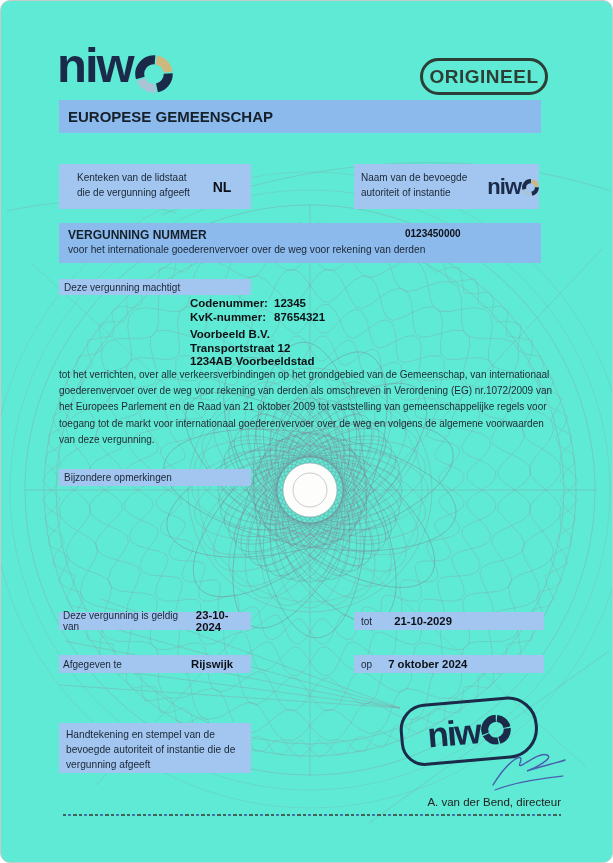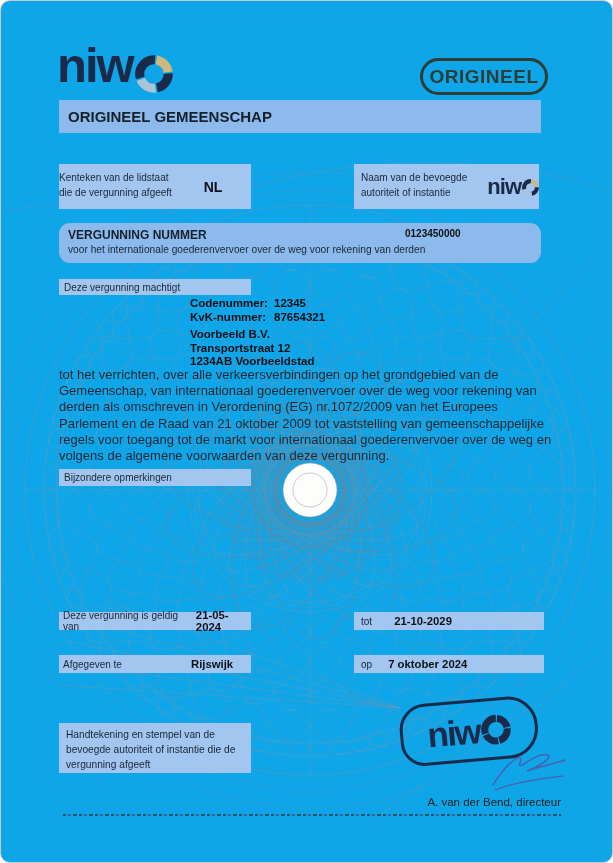--- a/index.html
+++ b/index.html
@@ -1,18 +1,18 @@
 <!DOCTYPE html>
 <html style="--banner-blue: #8cbaec; --strip-blue: #a2c6f0; --logo-navy: #1b2a49; --origineel-dark: #2c3e36;"><head>
 <meta charset="utf-8">
 <style>
   html,body{margin:0;padding:0;background:#ffffff;}
   .page{
     position:relative;width:613px;height:863px;overflow:hidden;
-    background:#0ea5e9;border:1px solid #c9c9c9;border-radius:10px;
+    background:#5eead4;border:1px solid #c9c9c9;border-radius:10px;
     font-family:"Liberation Sans", sans-serif;box-sizing:border-box;
     color:#1a2533;
   }
   #guilloche{position:absolute;left:0;top:0;z-index:0;}
   .layer{position:absolute;z-index:2;}
 
   
   .brand{left:56px;top:40px;display:flex;align-items:flex-start;}
   .brand .letters{
     font-size:49px;font-weight:700;letter-spacing:-2px;line-height:1;
@@ -30,35 +30,35 @@
 
   .banner-ec{
     left:58px;top:99px;width:482px;height:33px;
     background:var(--banner-blue,#8cbaec);
     display:flex;align-items:center;padding-left:9px;box-sizing:border-box;
     font-size:15px;font-weight:700;color:#15202b;
   }
 
   
   .fbox{background:var(--strip-blue,#a2c6f0);box-sizing:border-box;}
-  .box-member{left:58px;top:163px;width:192px;height:45px;display:flex;padding:6px 6px 6px 0;}
+  .box-member{left:58px;top:163px;width:192px;height:45px;display:flex;padding:6px 6px 6px 18px;}
   .box-member .lbl{width:122px;font-size:10px;line-height:15px;}
   .box-member .val{flex:1;display:flex;align-items:center;justify-content:center;
     font-size:14px;font-weight:700;color:#0d1117;}
   .box-authority{left:353px;top:163px;width:185px;height:45px;display:flex;padding:6px 0 6px 7px;}
   .box-authority .lbl{width:108px;font-size:10px;line-height:15px;}
   .mini-brand{flex:1;display:flex;align-items:center;justify-content:flex-end;}
   .mini-brand .letters{font-size:22px;font-weight:700;letter-spacing:-1px;line-height:1;
     color:var(--logo-navy,#1b2a49);}
   .mini-brand .ringwrap{margin-left:1px;margin-top:5px;}
 
   
   .banner-number{
     left:58px;top:222px;width:482px;height:40px;background:var(--banner-blue,#8cbaec);
-    box-sizing:border-box;padding:5px 9px 0 9px;border-radius:11px;
+    box-sizing:border-box;padding:5px 9px 0 9px;
   }
   .banner-number .l1{position:relative;font-size:12px;font-weight:700;color:#15202b;height:16px;}
   .banner-number .num{position:absolute;left:337px;top:0;font-size:10px;font-weight:700;color:#0d1117;}
   .banner-number .l2{font-size:10.2px;color:#1a2533;}
 
   
   .strip{background:var(--strip-blue,#a2c6f0);box-sizing:border-box;
     display:flex;align-items:center;font-size:10px;}
   .strip .v{font-weight:700;font-size:11.3px;color:#0d1117;}
   .strip-machtigt{left:58px;top:278px;width:192px;height:16px;padding-left:5px;}
@@ -69,21 +69,21 @@
   .strip-valid-right .v{margin-left:22px;}
   .strip-issued-left{left:58px;top:654px;width:192px;height:18px;padding-left:4px;position:absolute;}
   .strip-issued-left .v{position:absolute;left:132px;}
   .strip-issued-right{left:353px;top:654px;width:190px;height:18px;padding-left:7px;}
   .strip-issued-right .v{margin-left:16px;}
 
   
   .holder{left:189px;top:296px;font-size:11.5px;font-weight:700;color:#0d1117;line-height:13.5px;}
   .holder .lblcol{display:inline-block;width:84px;}
   .holder .gap{margin-top:4px;}
-  .scope{left:58px;top:366px;width:500px;font-size:13px;line-height:16.2px;color:#1f2733;}
+  .scope{left:58px;top:366px;width:500px;font-size:10px;line-height:16.2px;color:#1f2733;}
 
   
   .sign-box{left:58px;top:722px;width:192px;height:50px;background:var(--strip-blue,#a2c6f0);
     box-sizing:border-box;padding:4px 8px 0 7px;font-size:10.2px;line-height:15px;}
   .stamp{
     left:399px;top:699px;width:138px;height:62px;box-sizing:border-box;
     border:3px solid var(--logo-navy,#1b2a49);
     border-radius:26px 30px 30px 24px;
     transform:rotate(-5deg);
     display:flex;align-items:center;justify-content:center;background:transparent;
@@ -213,21 +213,21 @@
           <path d="M21.57 34.92 A15 15 0 0 1 6.09 25.62" fill="none" stroke="#a9c3d7" stroke-width="9.5"></path>
           <path d="M5.58 24.13 A15 15 0 0 1 21.05 5.04" fill="none" stroke="#1b2a49" stroke-width="9.5"></path>
         </svg></span>
   </div>
 
   <div class="layer origineel">
     <span>ORIGINEEL</span>
   </div>
 
   <div class="layer banner-ec">
-    <span>ORIGINEEL GEMEENSCHAP</span>
+    <span>EUROPESE GEMEENSCHAP</span>
   </div>
 
   <div class="layer fbox box-member">
     <span class="lbl">Kenteken van de lidstaat die de vergunning afgeeft</span>
     <span class="val">NL</span>
   </div>
 
   <div class="layer fbox box-authority">
     <span class="lbl">Naam van de bevoegde autoriteit of instantie</span>
     <span class="mini-brand">
@@ -266,21 +266,21 @@
   </div>
 
   <div class="layer scope">tot het verrichten, over alle verkeersverbindingen op het grondgebied van de Gemeenschap, van internationaal goederenvervoer over de weg voor rekening van derden als omschreven in Verordening (EG) nr.1072/2009 van het Europees Parlement en de Raad van 21 oktober 2009 tot vaststelling van gemeenschappelijke regels voor toegang tot de markt voor internationaal goederenvervoer over de weg en volgens de algemene voorwaarden van deze vergunning.</div>
 
   <div class="layer strip strip-remarks">
     <span>Bijzondere opmerkingen</span>
   </div>
 
   <div class="layer strip strip-valid-left">
     <span>Deze vergunning is geldig van</span>
-    <span class="v">21-05-2024</span>
+    <span class="v">23-10-2024</span>
   </div>
   <div class="layer strip strip-valid-right">
     <span>tot</span>
     <span class="v">21-10-2029</span>
   </div>
 
   <div class="layer strip strip-issued-left">
     <span>Afgegeven te</span>
     <span class="v">Rijswijk</span>
   </div>

